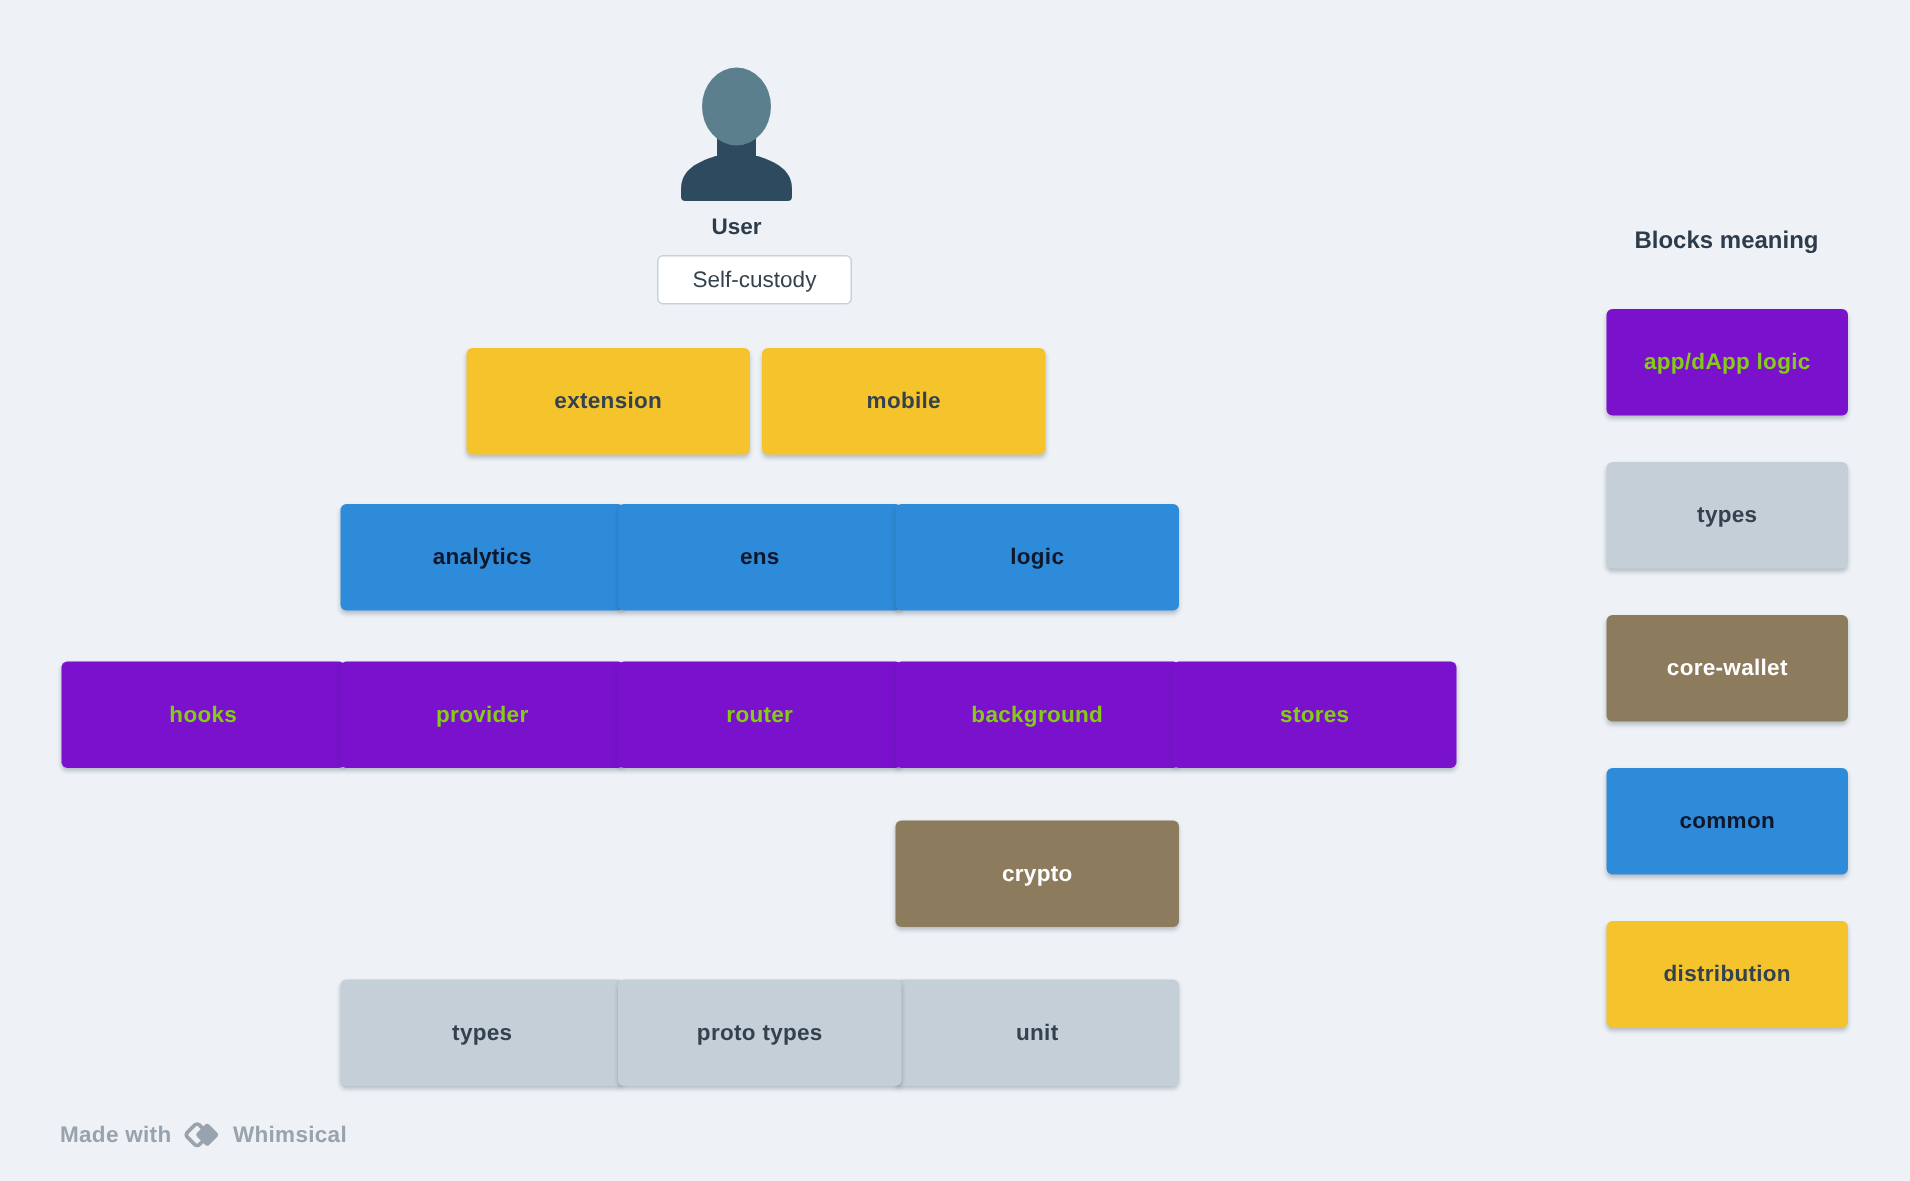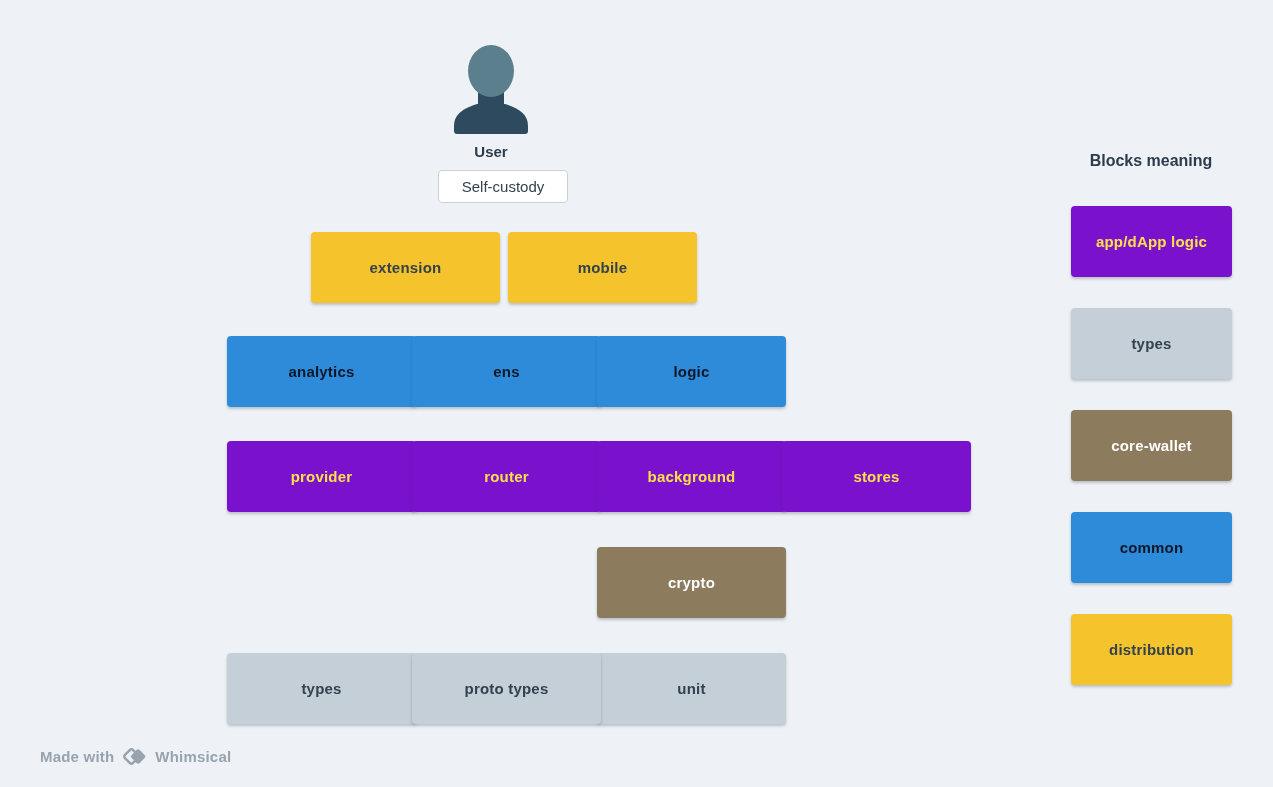--- a/index.html
+++ b/index.html
@@ -24,21 +24,21 @@
     align-items: center;
     justify-content: center;
     font-size: 15px;
     font-weight: 600;
     letter-spacing: 0.2px;
     box-shadow: 0 2px 3px rgba(44, 62, 80, 0.28);
     cursor: default;
   }
   .c-yellow { background: var(--yellow, #f5c32b); color: var(--dark-text, #33424e); }
   .c-blue   { background: var(--blue, #2e8bd9);   color: #0f172a; }
-  .c-purple { background: var(--purple, #7a11cd); color: #fde047; }
+  .c-purple { background: var(--purple, #7a11cd); color: #84cc16; }
   .c-brown  { background: var(--brown, #8d7b5e);  color: #ffffff; }
   .c-gray   { background: var(--gray, #c4cfd8);   color: var(--dark-text, #33424e); }
 
   
   .user-icon { position: absolute; left: 449px; top: 44px; }
   .user-label {
     position: absolute;
     left: 391px; top: 143px;
     width: 200px;
     text-align: center;
@@ -101,20 +101,21 @@
   <div class="user-label">User</div>
   <div class="badge">Self-custody</div>
 
   <div class="block c-yellow" style="left:311px; top:232px">extension</div>
   <div class="block c-yellow" style="left:508px; top:232px">mobile</div>
 
   <div class="block c-blue" style="left:227px; top:336px">analytics</div>
   <div class="block c-blue" style="left:412px; top:336px">ens</div>
   <div class="block c-blue" style="left:597px; top:336px">logic</div>
 
+  <div class="block c-purple" style="left:41px;  top:441px">hooks</div>
   <div class="block c-purple" style="left:227px; top:441px">provider</div>
   <div class="block c-purple" style="left:412px; top:441px">router</div>
   <div class="block c-purple" style="left:597px; top:441px">background</div>
   <div class="block c-purple" style="left:782px; top:441px">stores</div>
 
   <div class="block c-brown" style="left:597px; top:547px">crypto</div>
 
   <div class="block c-gray" style="left:227px; top:653px">types</div>
   <div class="block c-gray" style="left:597px; top:653px">unit</div>
   <div class="block c-gray" style="left:412px; top:653px">proto types</div>

